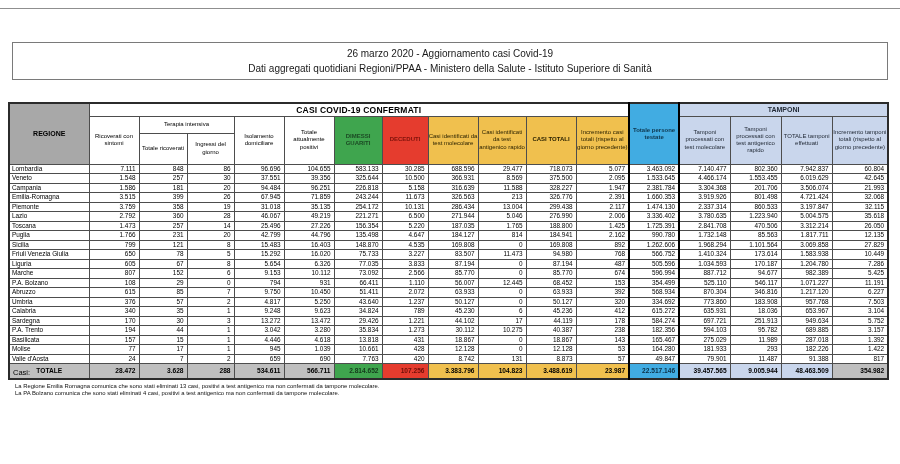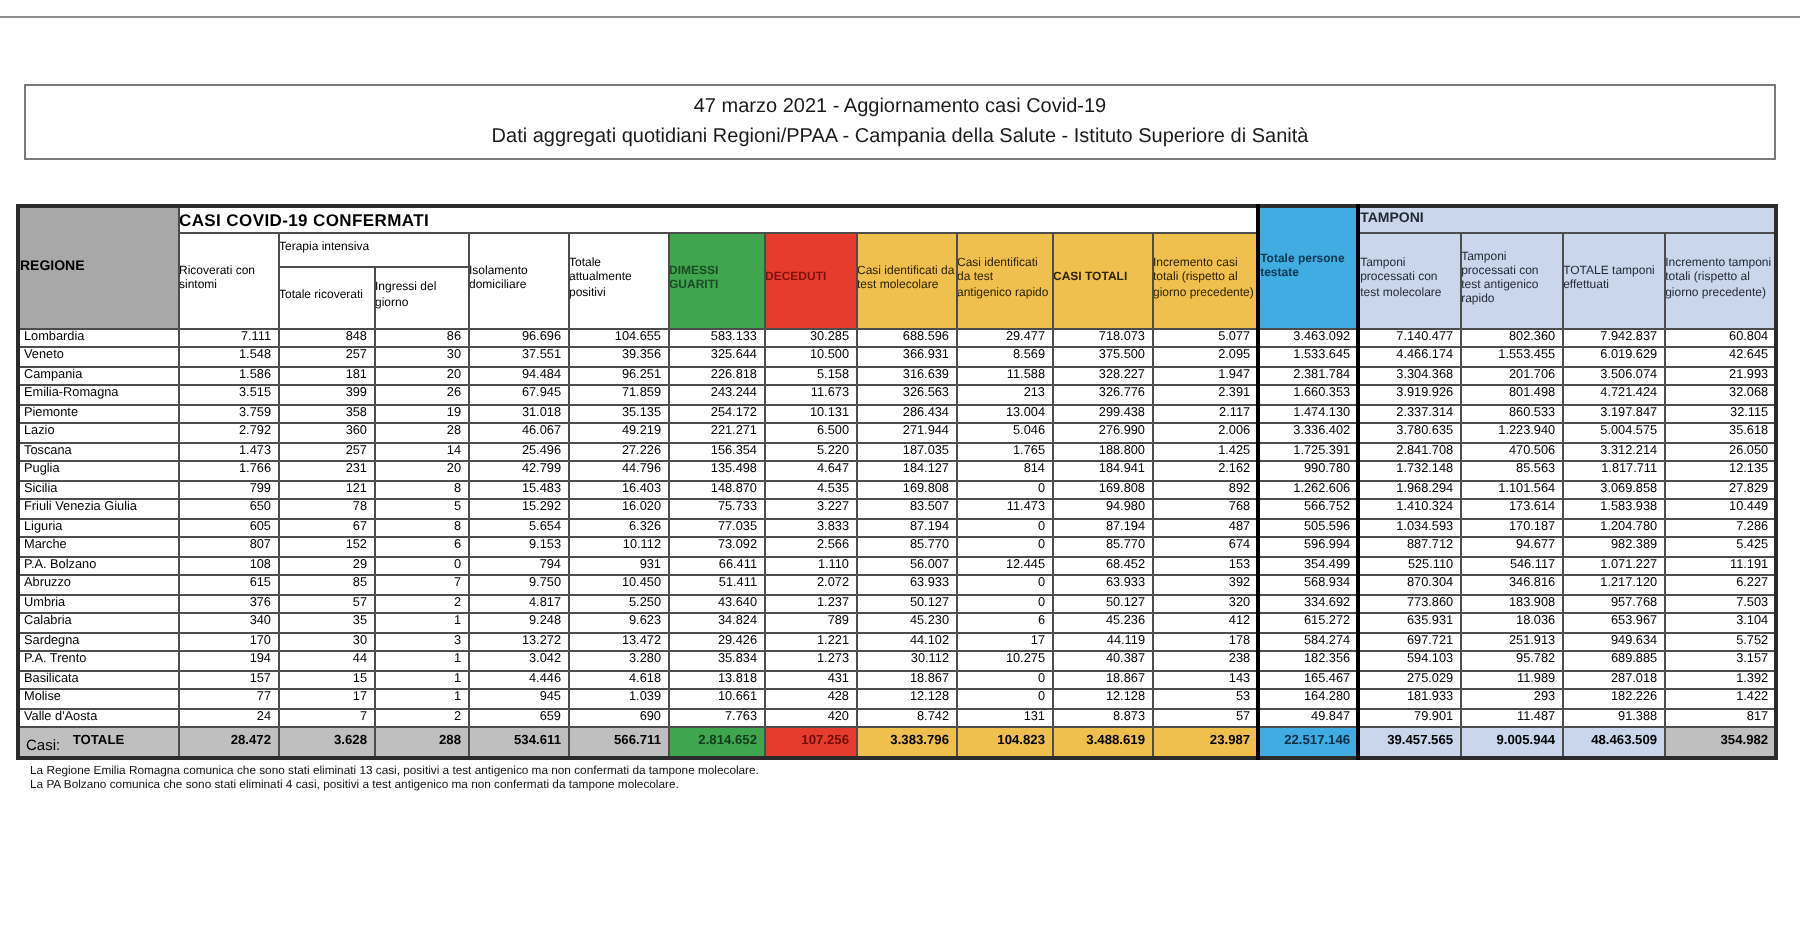--- a/index.html
+++ b/index.html
@@ -14,21 +14,21 @@
     justify-content:space-evenly;align-items:center;
   }
   .t-line{font-size:10px;color:#1a1a1a;white-space:nowrap;}
 
   table{
     position:absolute;left:8px;top:102px;width:879px;
     border-collapse:collapse;table-layout:fixed;border:2px solid #2b2b2b;
   }
   th,td{border:1px solid #4d4d4d;padding:0;overflow:hidden;}
   thead th{
-    font-size:6px;font-weight:normal;text-align:left;vertical-align:middle;
+    font-size:6px;font-weight:normal;text-align:center;vertical-align:middle;
     line-height:1.2;background:#ffffff;
   }
   tr.gr1{height:13px;}
   tr.gr2{height:17px;}
   tr.gr3{height:31px;}
   th.group{font-weight:bold;}
   th.gh-confirmed{font-size:8.5px;letter-spacing:.2px;}
   th.gh-tamponi{font-size:7px;}
   th.regione-h{background:#a8a8a8;font-weight:bold;font-size:7px;}
   th.h-green{background:#3fa54e;color:#1c4a24;font-weight:bold;}
@@ -55,22 +55,22 @@
 
   .note-title{position:absolute;left:13px;top:368px;font-size:7.5px;}
   .notes{position:absolute;left:15px;top:383px;font-size:5.9px;line-height:7px;color:#111;}
 </style>
 </head>
 <body>
 
 <div class="topline"></div>
 
 <div class="titlebox">
-  <div class="t-line">47 marzo 2021 - Aggiornamento casi Covid-19</div>
-  <div class="t-line">Dati aggregati quotidiani Regioni/PPAA - Campania della Salute - Istituto Superiore di Sanità</div>
+  <div class="t-line">26 marzo 2020 - Aggiornamento casi Covid-19</div>
+  <div class="t-line">Dati aggregati quotidiani Regioni/PPAA - Ministero della Salute - Istituto Superiore di Sanità</div>
 </div>
 
 <table>
   <colgroup>
     <col style="width:80px">
       <col style="width:50px">
       <col style="width:48px">
       <col style="width:47px">
     <col style="width:50px">
       <col style="width:50px">

